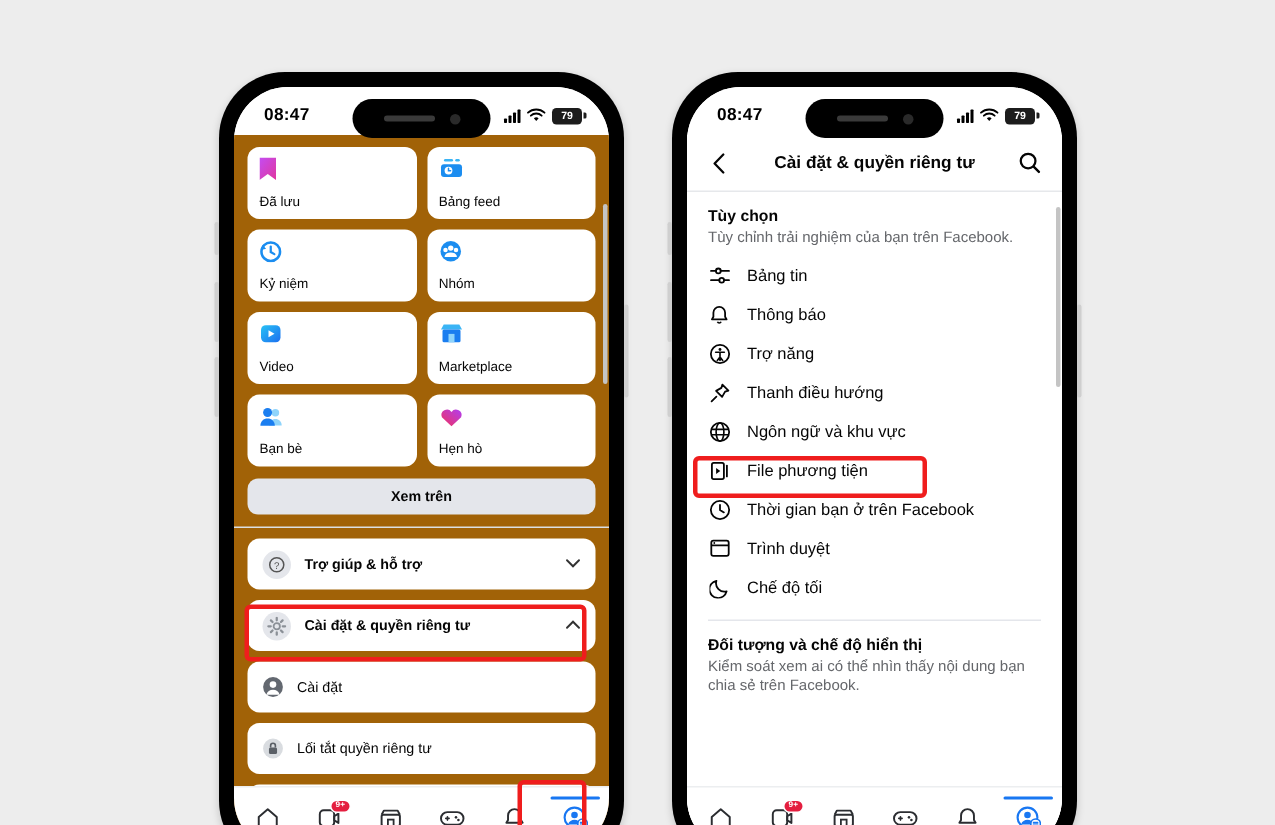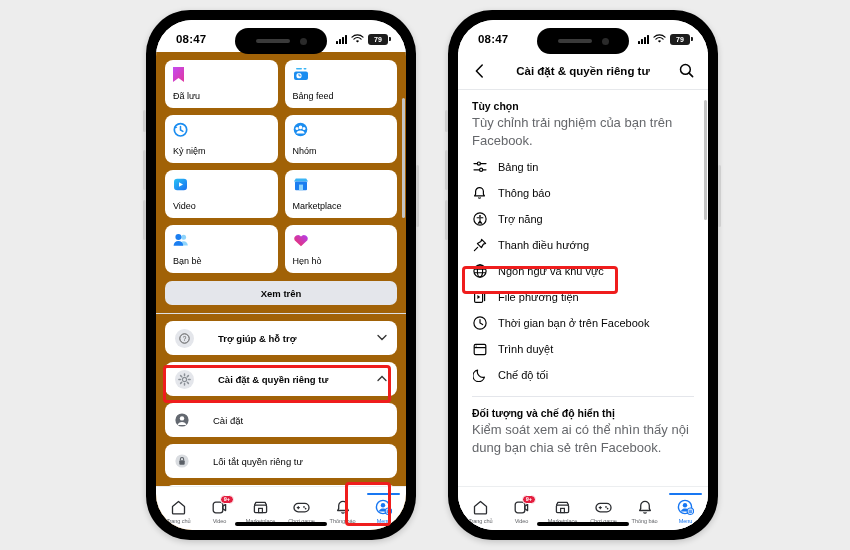--- a/index.html
+++ b/index.html
@@ -6,20 +6,21 @@
   html, body {
     width: 850px; height: 550px;
     background: #ededed;
     font-family: "Liberation Sans", sans-serif;
     overflow: hidden;
   }
   .stage {
     position: relative;
     width: 850px; height: 470px;
     background: #ededed;
+    margin-top: 38px;
   }
 
   
   .phone {
     position: absolute;
     width: 270px; height: 530px;
     background: #000;
     border-radius: 44px;
     box-shadow: 0 2px 6px rgba(0,0,0,.18);
   }
@@ -131,21 +132,21 @@
 
   .divider { height: 1px; background: #dcdfe3; margin: 0 0 7px 0; }
 
   .rowcard {
     background: #fff;
     border-radius: 8px;
     margin: 0 9px 7px 9px;
     height: 34px;
     display: flex; align-items: center;
     padding: 0 10px;
-    gap: 24px;
+    gap: 9px;
   }
   .rowcard .lb { font-size: 9.5px; color: #050505; font-weight: bold; flex: 1; }
   .rowcard.plain .lb { font-weight: normal; }
   .circ {
     width: 19px; height: 19px; border-radius: 50%;
     background: #e4e6eb;
     display: flex; align-items: center; justify-content: center;
     flex: 0 0 19px;
   }
   .chev { font-size: 9px; color: #333; }
@@ -170,21 +171,21 @@
   }
   .navbar .title {
     flex: 1; text-align: center;
     font-size: 11.5px; font-weight: bold; color: #050505;
   }
   .nav-ico { width: 15px; height: 15px; display:flex; align-items:center; justify-content:center; }
 
   .sheet { background: #fff; height: 100%; padding: 0 0 0 0; }
   .sect { padding: 10px 14px 5px 14px; }
   .sect h3 { font-size: 10.5px; color: #050505; }
-  .sect p  { font-size: 13px; color: #65676b; line-height: 1.35; margin-top: 2px; }
+  .sect p  { font-size: 10px; color: #65676b; line-height: 1.35; margin-top: 2px; }
 
   .litem {
     display: flex; align-items: center;
     gap: 11px;
     padding: 0 14px;
     height: 26px;
   }
   .litem .lb { font-size: 11px; color: #050505; }
   .litem .li-ic { width: 15px; height: 15px; flex: 0 0 15px; display:flex; align-items:center; justify-content:center; }
 

